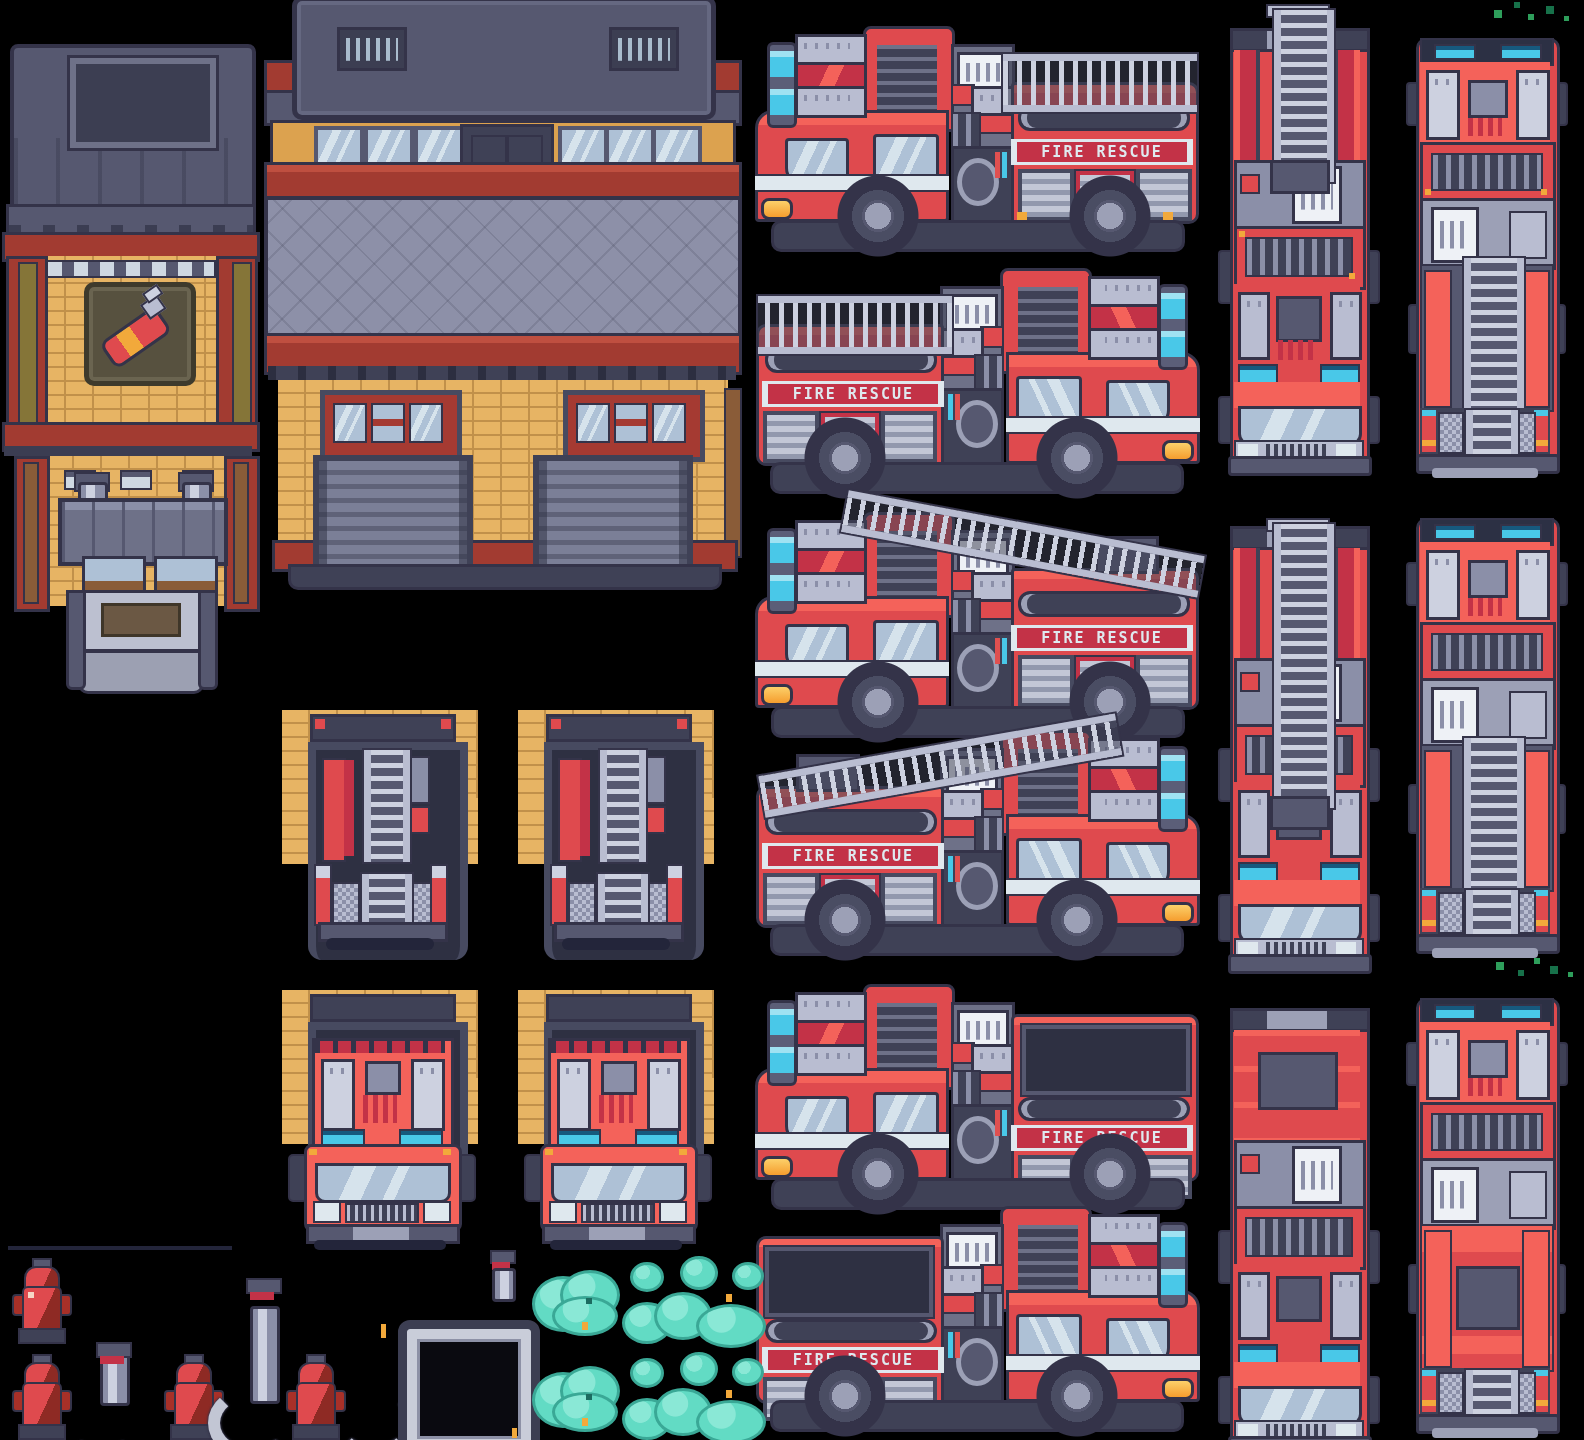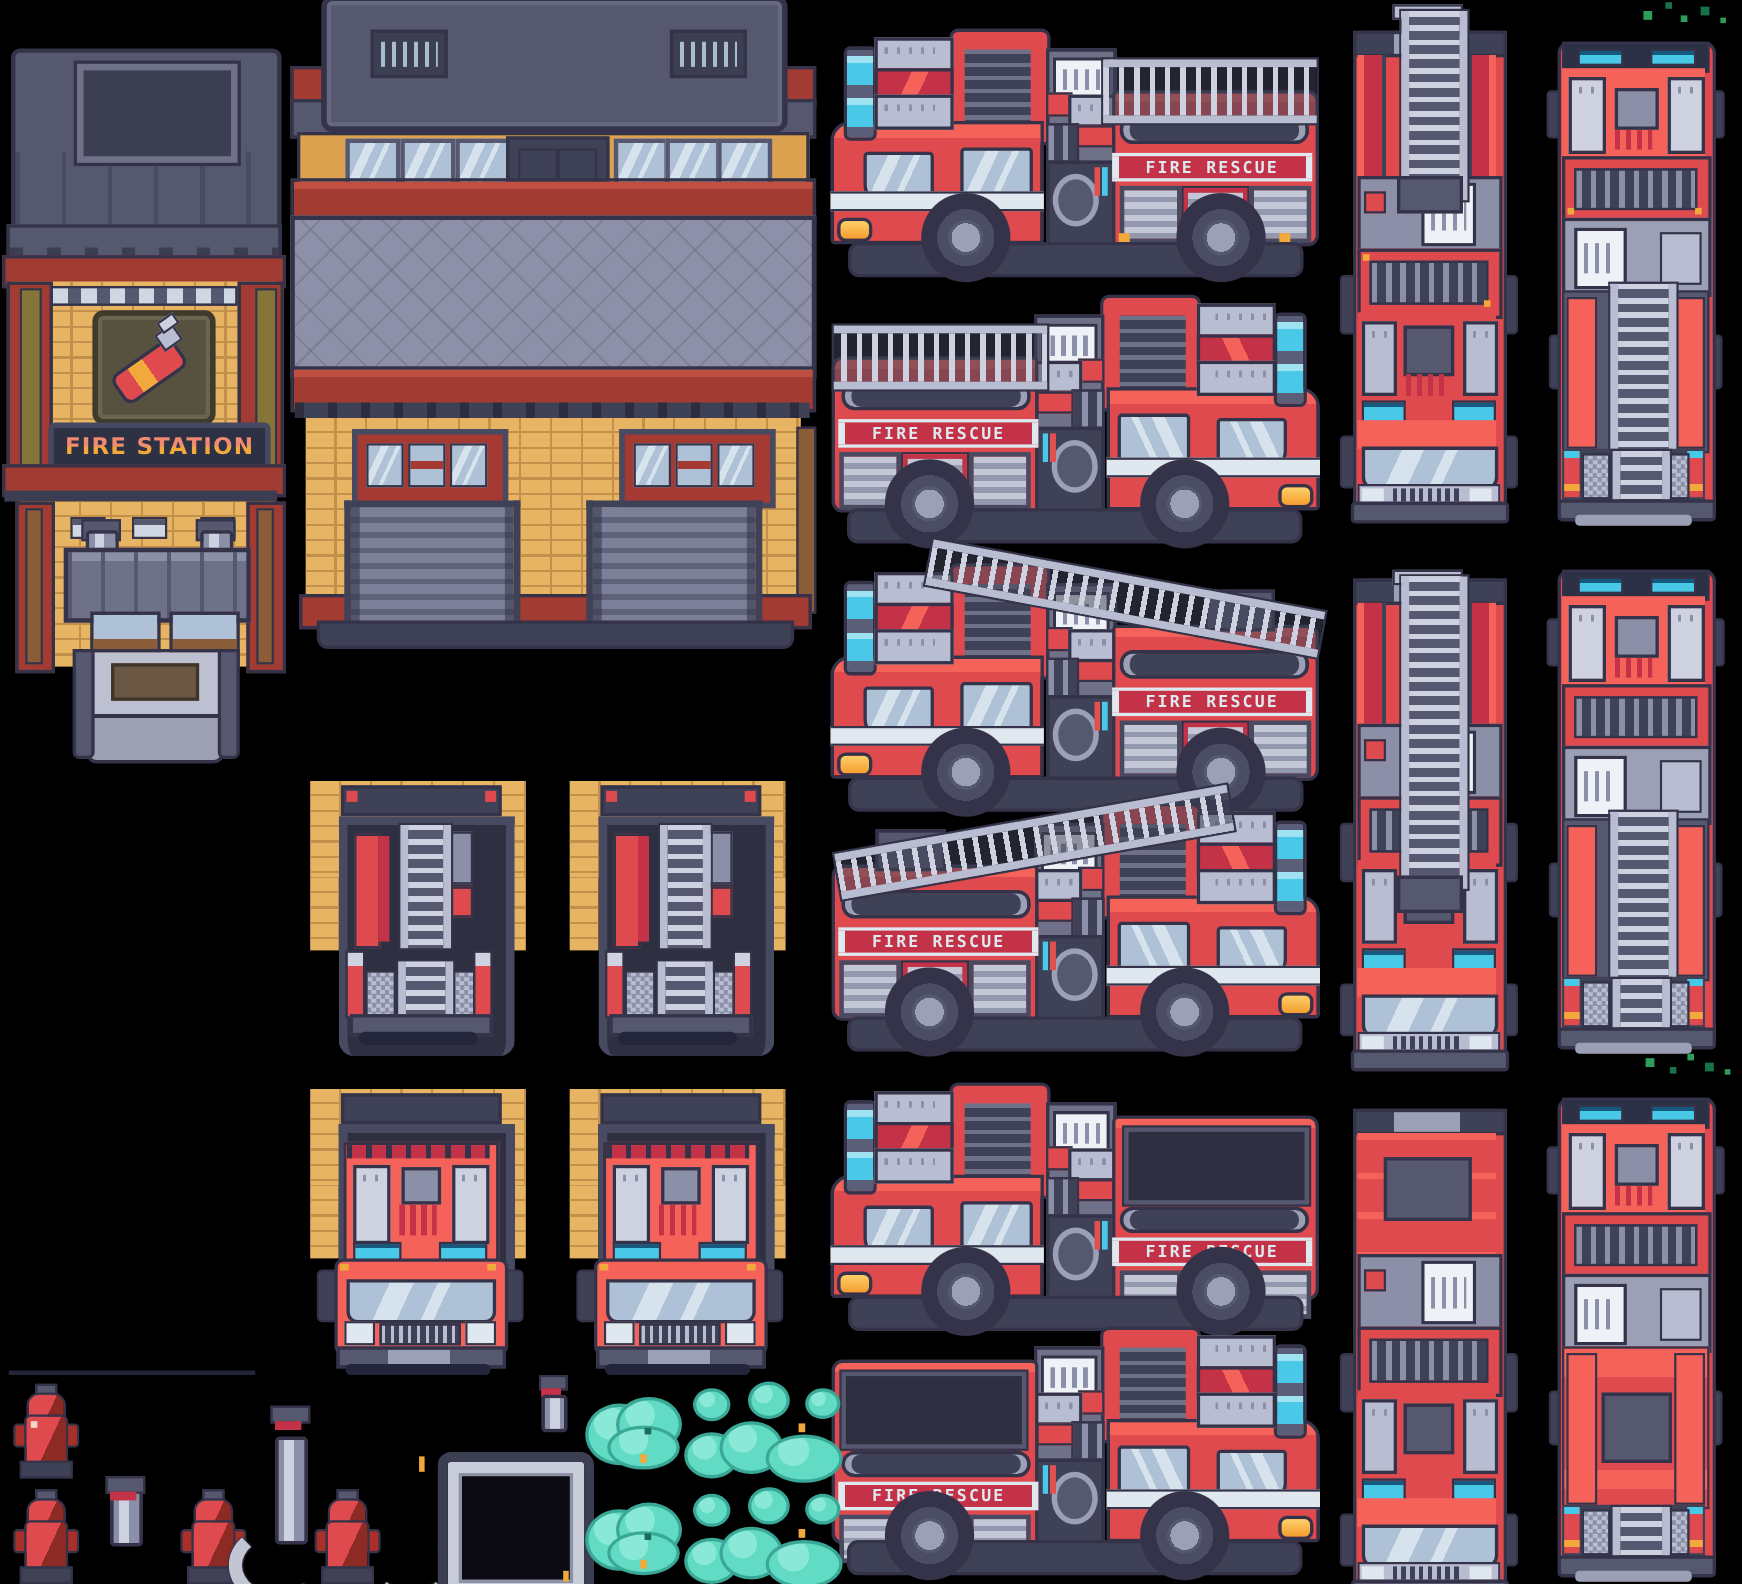--- a/index.html
+++ b/index.html
@@ -78,23 +78,20 @@
     <div class="abs b trim" style="left:210px;top:214px;width:36px;height:172px"></div>
     <div class="abs b2" style="left:226px;top:220px;width:16px;height:160px;background:var(--wood_olive)"></div>
     <div class="abs b2" style="left:40px;top:218px;width:166px;height:14px;background-color:var(--roof_dark);background-image:repeating-linear-gradient(90deg,#cfd8e2 0 14px,transparent 14px 26px)"></div>
     <div class="abs" style="left:78px;top:240px;width:102px;height:94px;background:#57513f;border:5px solid #3e3a2c;border-radius:10px;box-shadow:inset 0 0 0 4px #6a6450">
       <div class="abs" style="left:10px;top:26px;width:72px;height:40px;transform:rotate(-35deg)">
         <div class="abs b" style="left:0;top:8px;width:62px;height:26px;border-radius:9px;background:linear-gradient(90deg,var(--red) 0 16px,var(--amber) 16px 32px,var(--red) 32px)"></div>
         <div class="abs b2" style="left:56px;top:0;width:16px;height:14px;background:var(--silver)"></div>
         <div class="abs" style="left:64px;top:-8px;width:14px;height:8px;background:var(--silver_bright);border:2px solid var(--outline)"></div>
       </div>
     </div>
-    <div class="abs" style="left:38px;top:342px;width:192px;height:42px;background:var(--sign_bg);border:5px solid var(--sign_frame);border-radius:6px">
-      <span class="sign-text">FIRE STATION</span>
-    </div>
     <div class="abs b trim" style="left:-4px;top:380px;width:252px;height:24px"></div>
     <div class="abs" style="left:-2px;top:404px;width:248px;height:10px;background:#3b3d52"></div>
     <div class="abs brick" style="left:12px;top:414px;width:232px;height:150px"></div>
     <div class="abs b trim" style="left:8px;top:414px;width:30px;height:150px"></div>
     <div class="abs b2" style="left:17px;top:420px;width:12px;height:138px;background:var(--wood)"></div>
     <div class="abs b trim" style="left:218px;top:414px;width:30px;height:150px"></div>
     <div class="abs b2" style="left:227px;top:420px;width:12px;height:138px;background:var(--wood)"></div>
     <div class="abs b2" style="left:58px;top:428px;width:28px;height:16px;background:linear-gradient(180deg,#565870 0 5px,#cfd8e2 5px)"></div>
     <div class="abs b2" style="left:114px;top:428px;width:28px;height:16px;background:linear-gradient(180deg,#565870 0 5px,#cfd8e2 5px)"></div>
     <div class="abs b2" style="left:176px;top:428px;width:28px;height:16px;background:linear-gradient(180deg,#565870 0 5px,#cfd8e2 5px)"></div>

